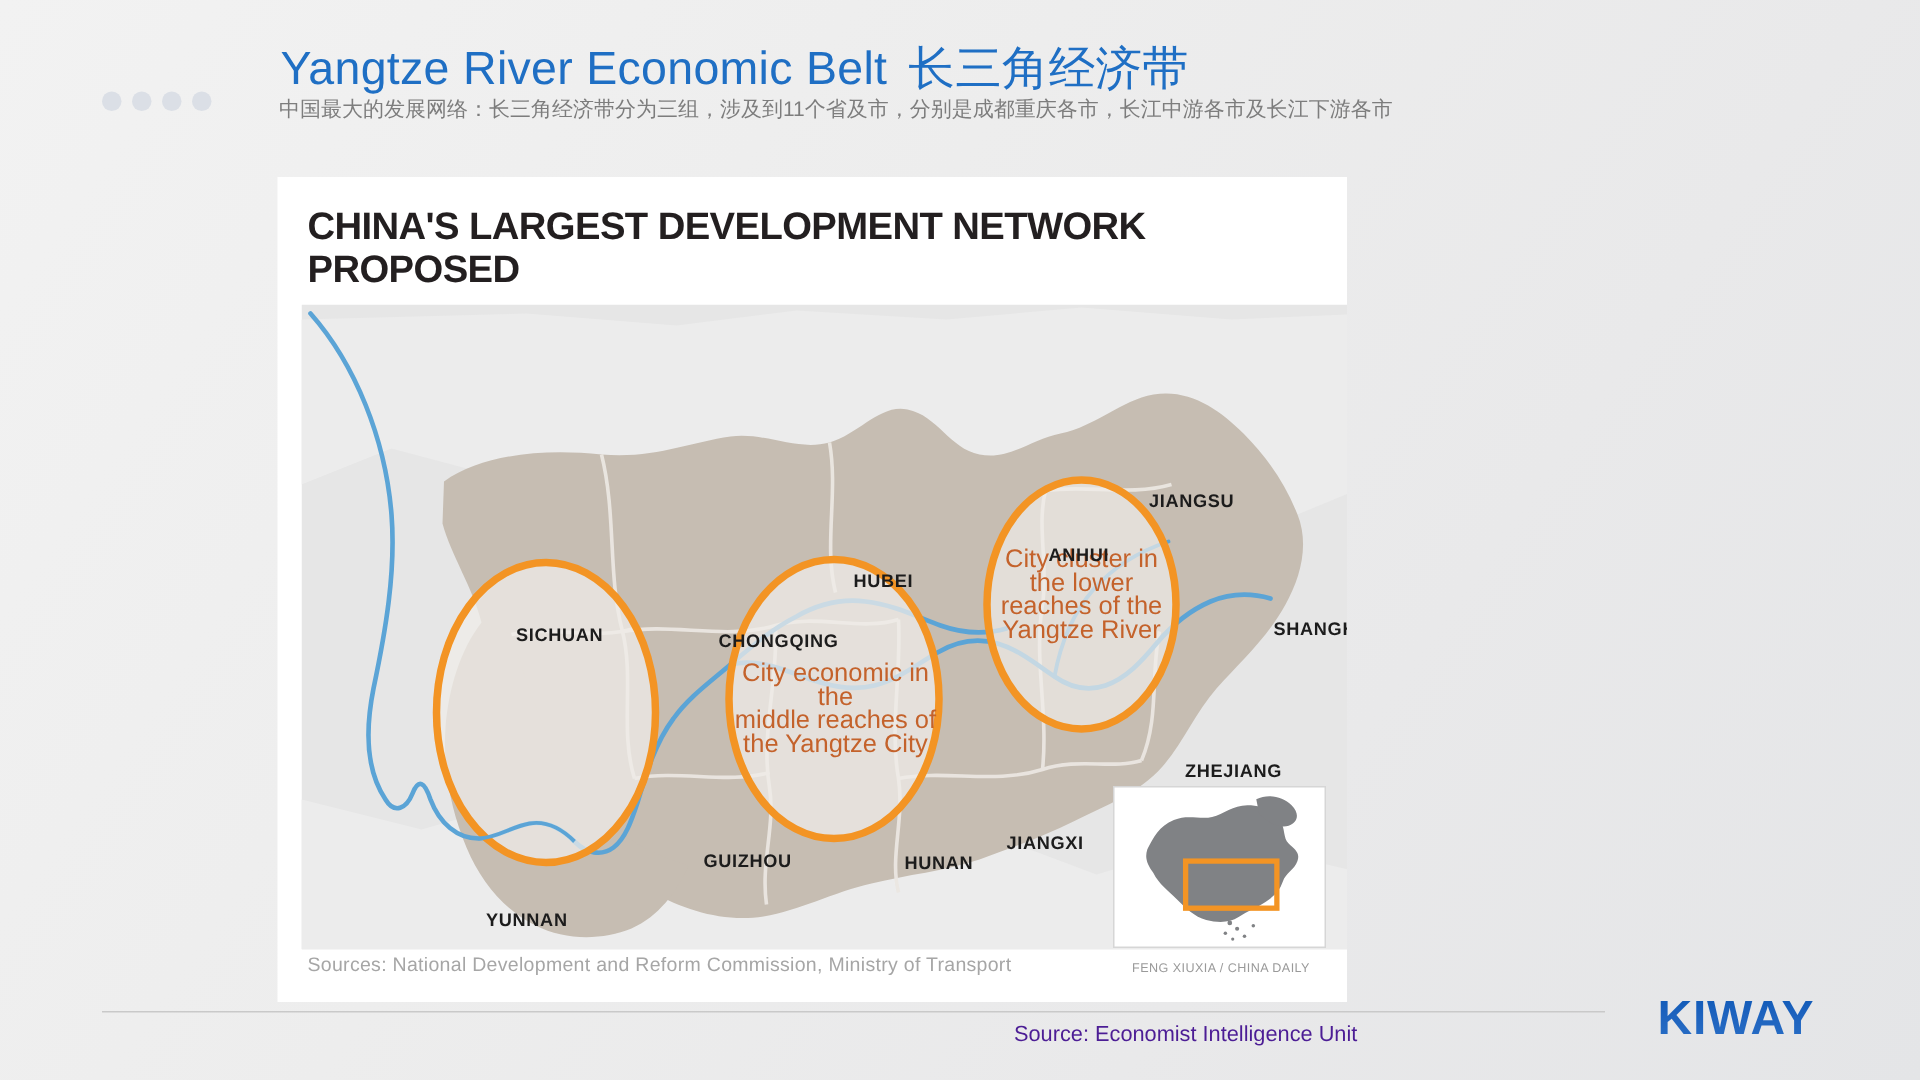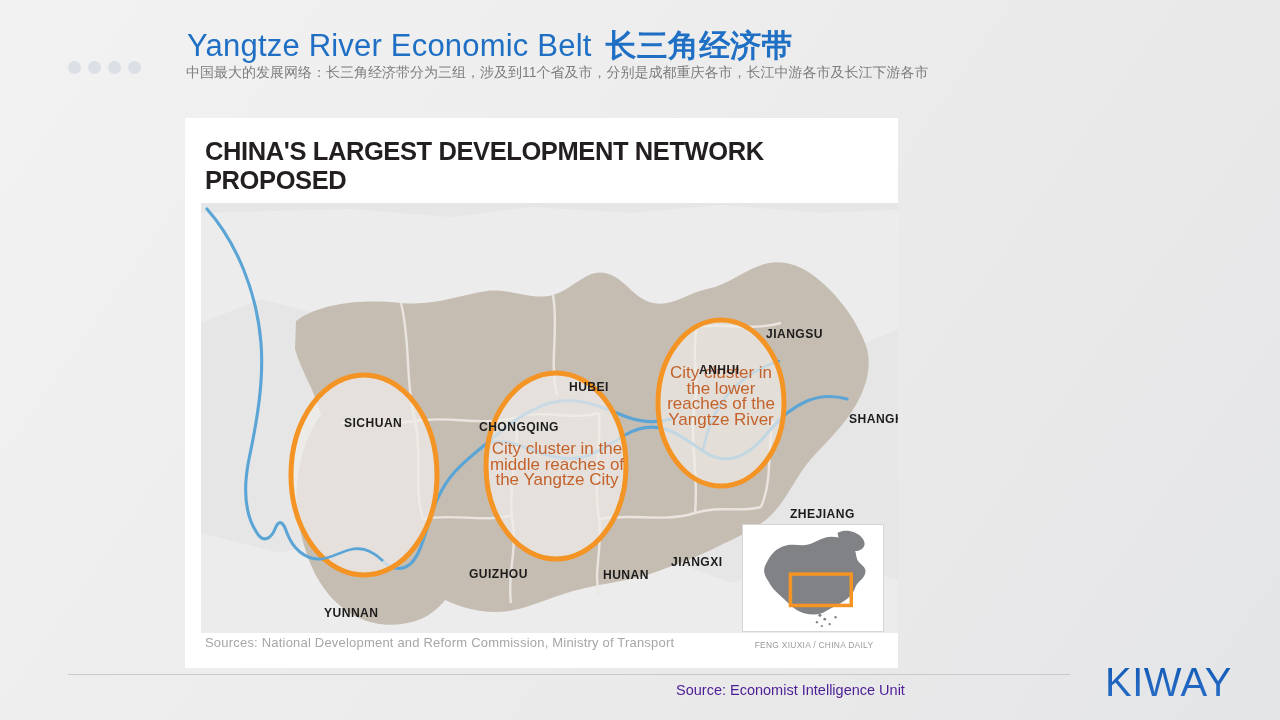--- a/index.html
+++ b/index.html
@@ -9,21 +9,21 @@
     background:linear-gradient(125deg,#f2f2f2 0%,#ededed 40%,#e9e9ea 70%,#e4e5e7 100%);
     position:relative;
   }
   
   .dots{position:absolute;left:68px;top:61px;display:flex;gap:7px;}
   .dots span{width:13px;height:13px;border-radius:50%;background:#dbdfe6;display:block;}
   .slide-title{
     position:absolute;left:187px;top:25px;
     font-size:31px;color:#1f6fc4;font-weight:400;letter-spacing:.2px;white-space:nowrap;
   }
-  .slide-title .cn{margin-left:14px;font-weight:700;}
+  .slide-title .cn{margin-left:14px;font-weight:400;}
   .slide-sub{
     position:absolute;left:186px;top:62px;width:880px;
     font-size:14px;line-height:20px;color:#7d7d7d;
   }
   
   .panel{
     position:absolute;left:185px;top:118px;width:713px;height:550px;
     background:#ffffff;overflow:hidden;
   }
   .panel-head{position:absolute;left:20px;top:19px;right:16px;}
@@ -56,21 +56,21 @@
     position:absolute;color:#1c1c1c;font-size:12.1px;font-weight:700;
     letter-spacing:.45px;white-space:nowrap;
   }
   
   .rule{position:absolute;left:68px;top:674px;width:1002px;height:1px;background:#c9c9c9;}
   .footer-src{
     position:absolute;left:676px;top:682px;font-size:14.5px;color:#4c1d95;
   }
   .logo{
     position:absolute;left:1105px;top:660px;
-    font-size:40px;font-weight:400;letter-spacing:0.5px;
+    font-size:32px;font-weight:700;letter-spacing:0.5px;
     background:linear-gradient(180deg,#0b57b5 0%,#1e63be 45%,#2a6fc6 100%);
     -webkit-background-clip:text;background-clip:text;color:transparent;
     font-family:"Liberation Sans", sans-serif;
   }
 </style>
 </head>
 <body>
 
 <div class="dots">
   <span></span>
@@ -150,21 +150,21 @@
       <ellipse cx="355" cy="263" rx="70" ry="93" fill="#efece8" opacity="0.75"></ellipse>
       <ellipse cx="355" cy="263" rx="70" ry="93" fill="none" stroke="#f39424" stroke-width="5"></ellipse>
       <ellipse cx="520" cy="200" rx="63" ry="83" fill="#efece8" opacity="0.7"></ellipse>
       <ellipse cx="520" cy="200" rx="63" ry="83" fill="none" stroke="#f39424" stroke-width="5"></ellipse>
 
       <path d="M118,356 C130,356 140,348 152,346 C164,344 174,350 182,358" fill="none" stroke="#5ba4d6" stroke-width="2.6"></path>
     </svg>
 
     
     <div class="circ-label" style="left:288px;top:238px;width:136px;">
-      <div>City cluster in the</div>
+      <div>City economic in the</div>
       <div>middle reaches of</div>
       <div>the Yangtze City</div>
     </div>
     <div class="circ-label" style="left:456px;top:162px;width:128px;">
       <div>City cluster in</div>
       <div>the lower</div>
       <div>reaches of the</div>
       <div>Yangtze River</div>
     </div>
 

